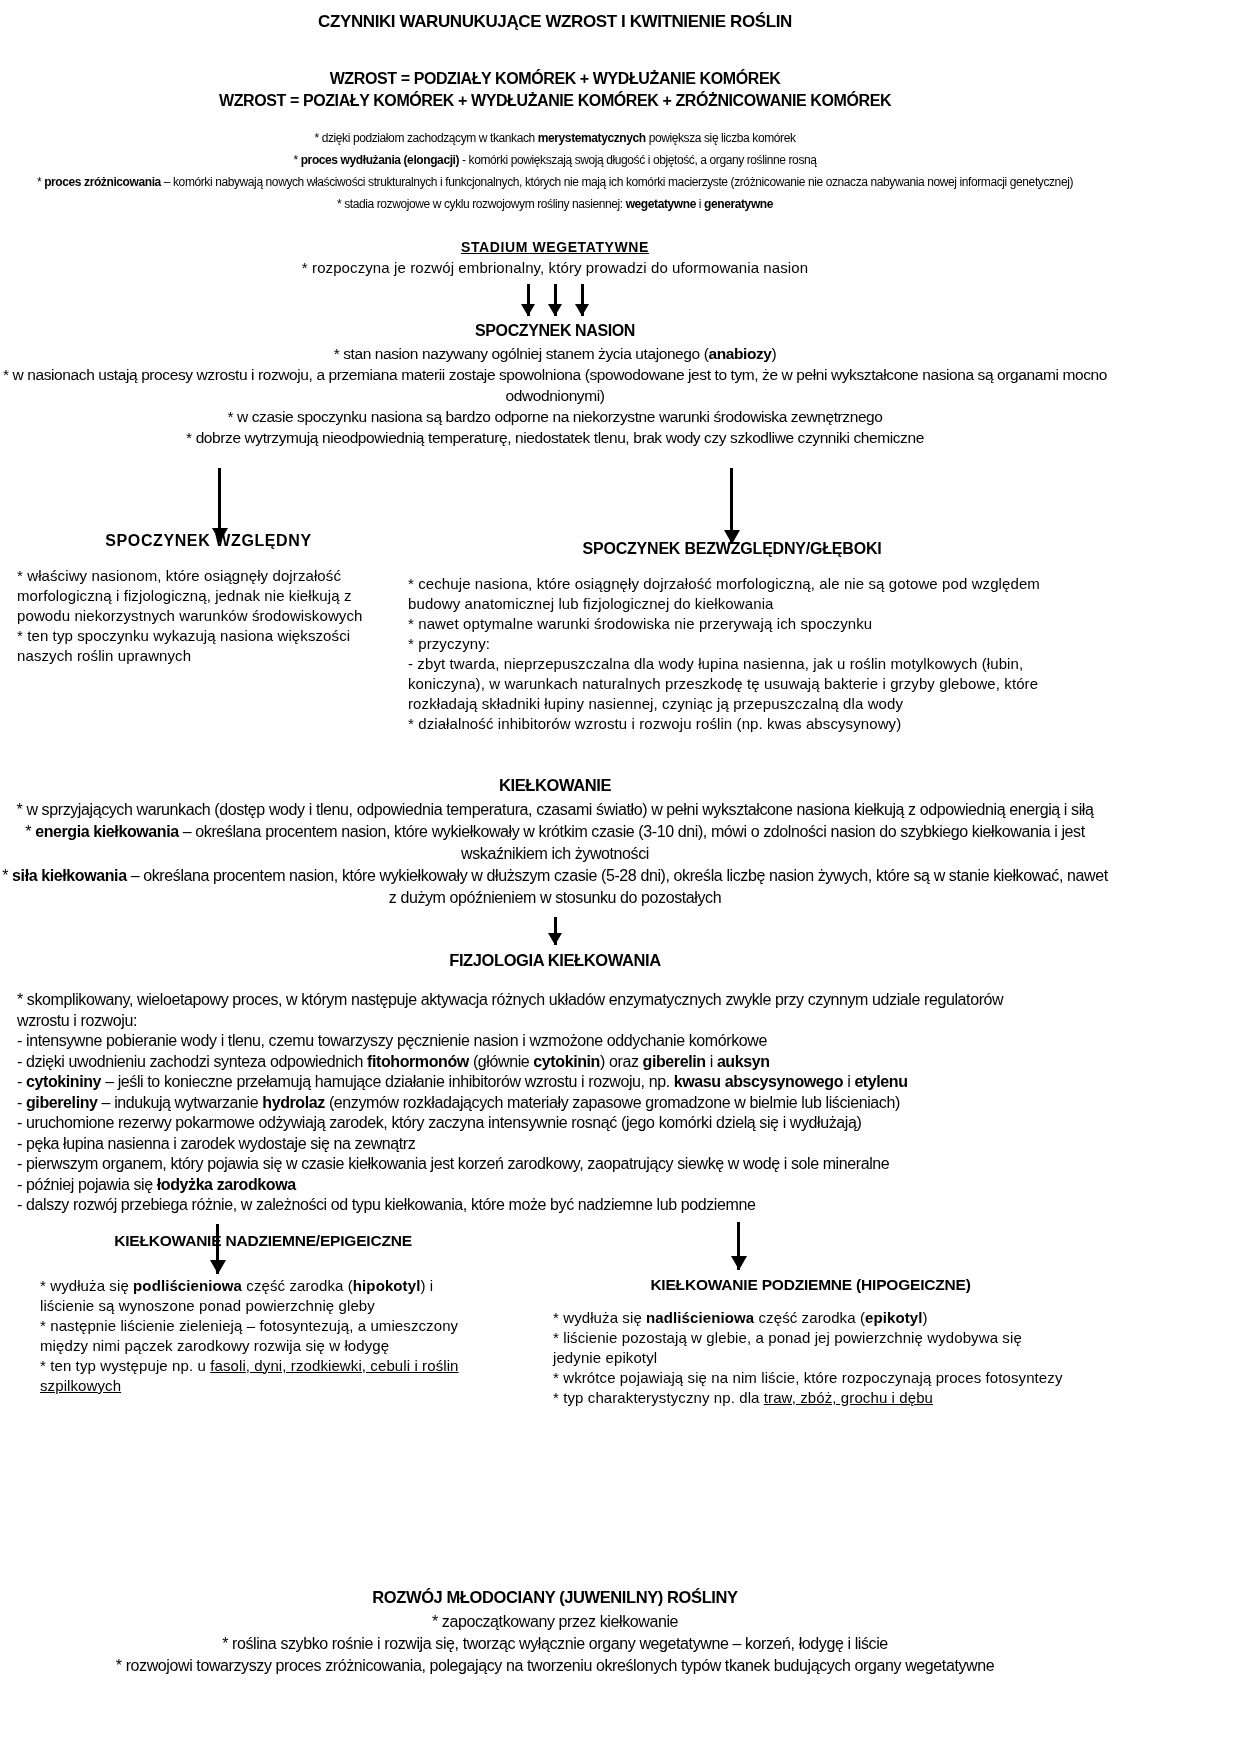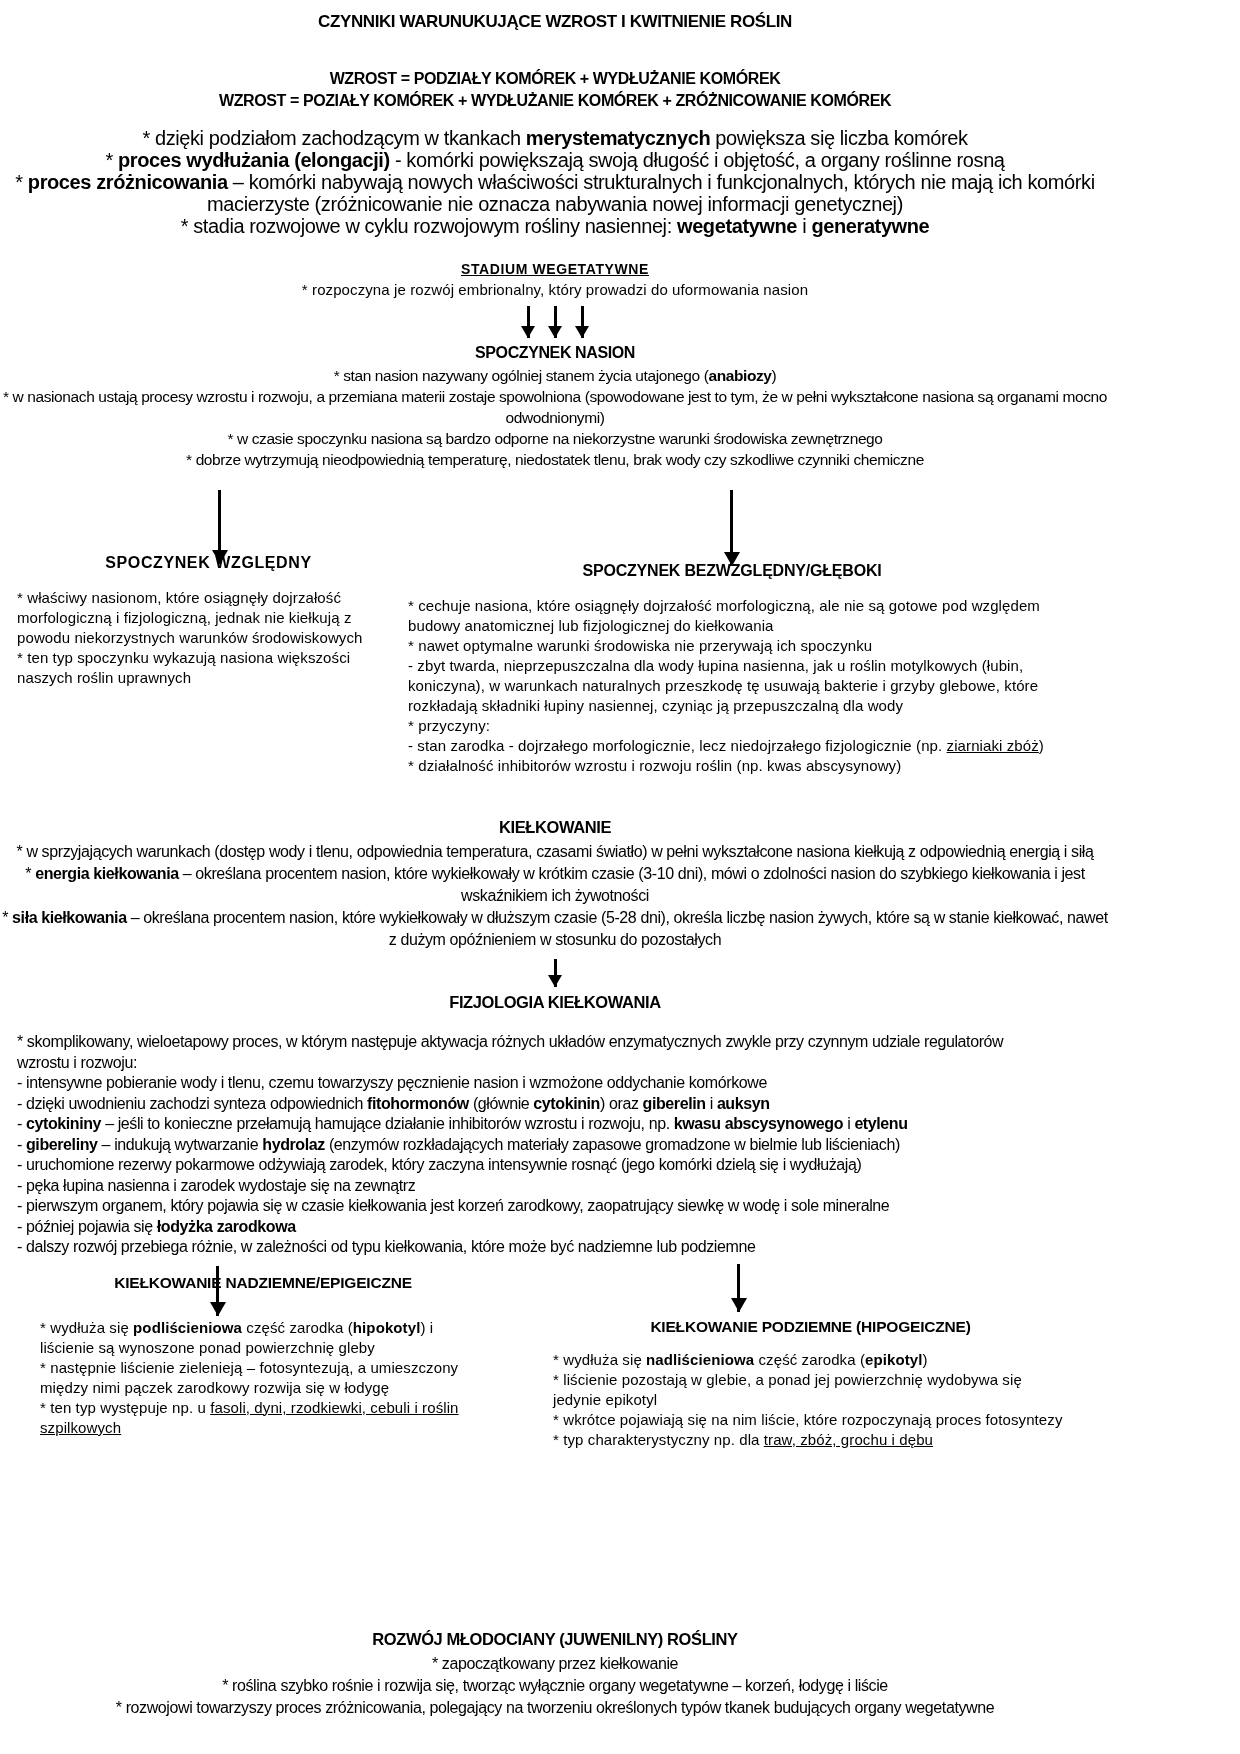--- a/index.html
+++ b/index.html
@@ -11,21 +11,21 @@
   .wrap{width:1110px;}
   .center{text-align:center;}
   .narrow{letter-spacing:-0.4px;}
   .wide{letter-spacing:0.1px;}
   .b{font-weight:700;margin-top:48px;}
   .u{text-decoration:underline;}
   .ln{min-height:1em;}
 
   .title{margin:12px 0 0;font-size:17px;font-weight:700;}
   .equations{margin-top:36px;font-size:16px;font-weight:700;line-height:22px;}
-  .intro{margin-top:15px;font-size:20px;line-height:22px;}
+  .intro{margin-top:15px;font-size:12px;line-height:22px;}
 
   .stadium-h{margin:24px 0 0;font-size:14px;font-weight:700;text-decoration:underline;letter-spacing:0.6px;}
   .stadium-line{margin-top:3px;font-size:15px;line-height:20px;}
 
   
   .arr{width:3px;background:#000;position:relative;display:inline-block;}
   .arr::after{
     content:"";position:absolute;left:50%;bottom:0;transform:translateX(-50%);
     width:0;height:0;border-left:7px solid transparent;border-right:7px solid transparent;
     border-top:12px solid #000;
@@ -121,23 +121,22 @@
       <div class="body15 wide">
           <div class="ln"><span>* właściwy nasionom, które osiągnęły dojrzałość morfologiczną i fizjologiczną, jednak nie kiełkują z powodu niekorzystnych warunków środowiskowych</span></div>
           <div class="ln"><span>* ten typ spoczynku wykazują nasiona większości naszych roślin uprawnych</span></div>
         </div>
     </section>
     <section class="col1R">
       <h4 class="col1R-h center narrow">SPOCZYNEK BEZWZGLĘDNY/GŁĘBOKI</h4>
       <div class="body15 wide">
           <div class="ln"><span>* cechuje nasiona, które osiągnęły dojrzałość morfologiczną, ale nie są gotowe pod względem budowy anatomicznej lub fizjologicznej do kiełkowania</span></div>
           <div class="ln"><span>* nawet optymalne warunki środowiska nie przerywają ich spoczynku</span></div>
+          <div class="ln"><span>* przyczyny:</span></div>
           <div class="ln"><span>- zbyt twarda, nieprzepuszczalna dla wody łupina nasienna, jak u roślin motylkowych (łubin, koniczyna), w warunkach naturalnych przeszkodę tę usuwają bakterie i grzyby glebowe, które rozkładają składniki łupiny nasiennej, czyniąc ją przepuszczalną dla wody</span></div>
-          <div class="ln"><span>* przyczyny:</span></div>
-          <div class="ln"><span>- stan zarodka - dojrzałego morfologicznie, lecz niedojrzałego fizjologicznie (np. </span><span class="u">ziarniaki zbóż</span><span>)</span></div>
           <div class="ln"><span>* działalność inhibitorów wzrostu i rozwoju roślin (np. kwas abscysynowy)</span></div>
         </div>
     </section>
   </div>
 
   <h3 class="kielk-h center narrow">KIEŁKOWANIE</h3>
   <div class="kielk-body center narrow">
       <div class="ln"><span>* w sprzyjających warunkach (dostęp wody i tlenu, odpowiednia temperatura, czasami światło) w pełni wykształcone nasiona kiełkują z odpowiednią energią i siłą</span></div>
       <div class="ln"><span>* </span><span class="b">energia kiełkowania</span><span> – określana procentem nasion, które wykiełkowały w krótkim czasie (3-10 dni), mówi o zdolności nasion do szybkiego kiełkowania i jest wskaźnikiem ich żywotności</span></div>
       <div class="ln"><span>* </span><span class="b">siła kiełkowania</span><span> – określana procentem nasion, które wykiełkowały w dłuższym czasie (5-28 dni), określa liczbę nasion żywych, które są w stanie kiełkować, nawet z dużym opóźnieniem w stosunku do pozostałych</span></div>

